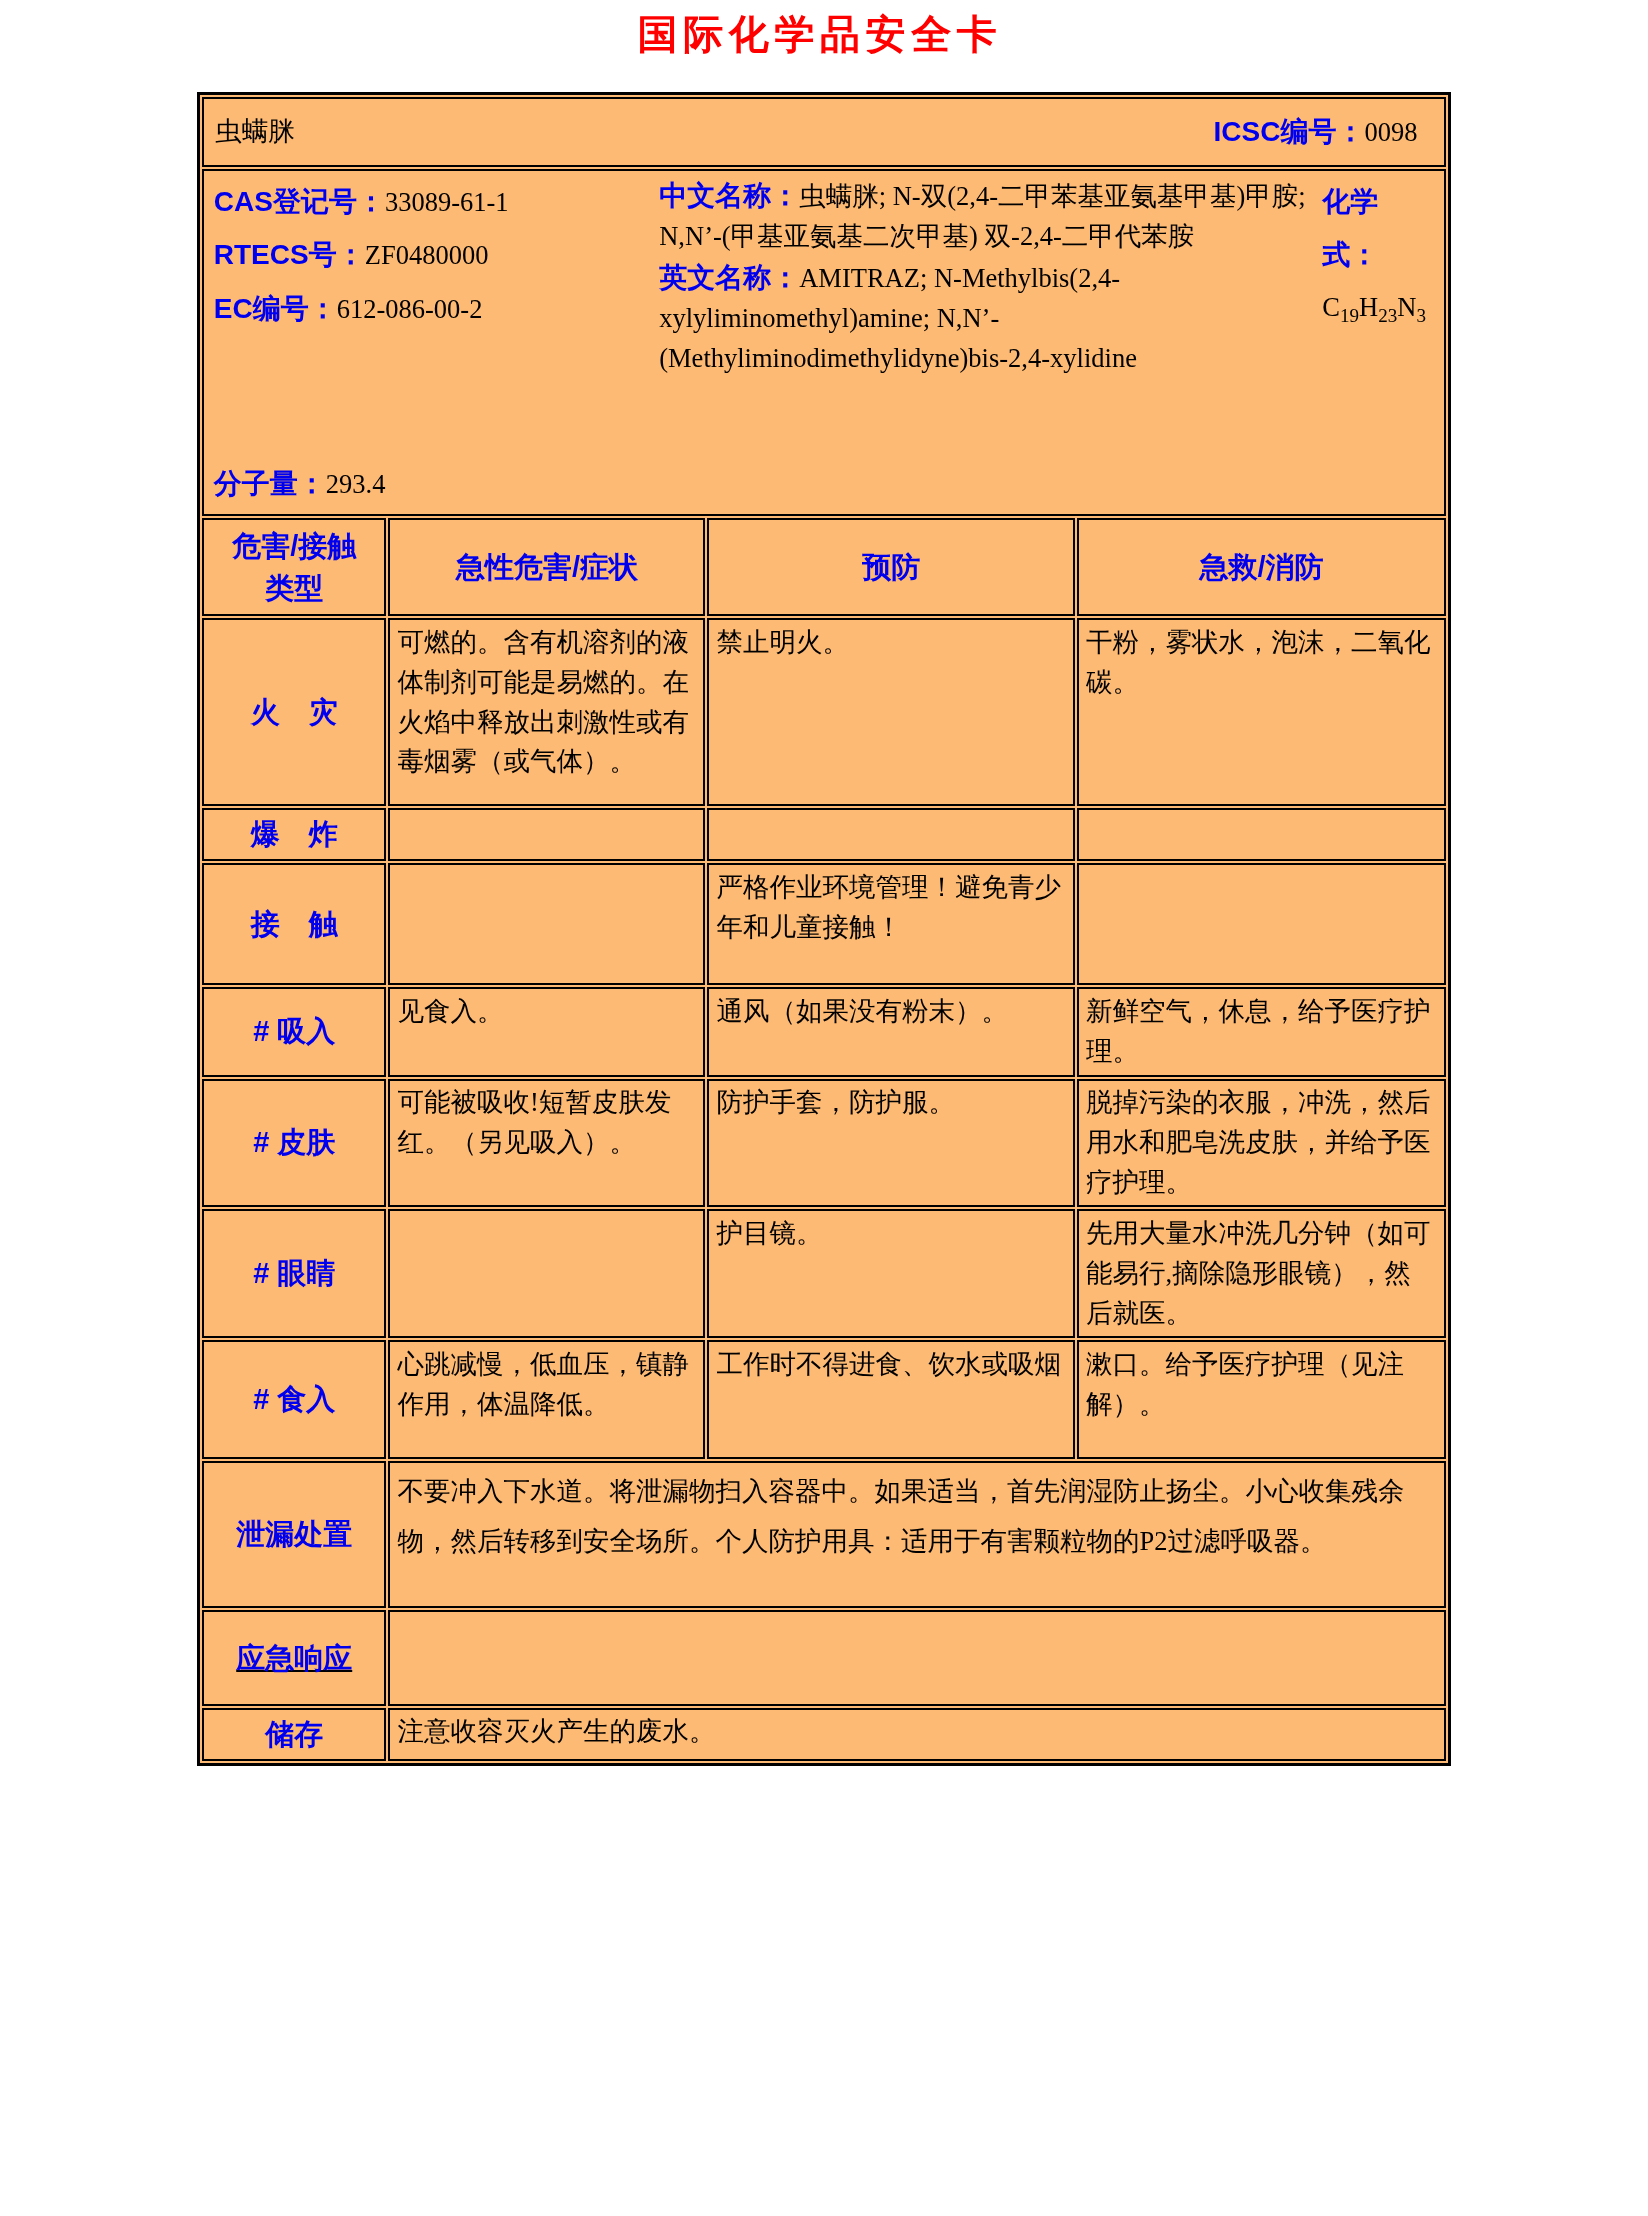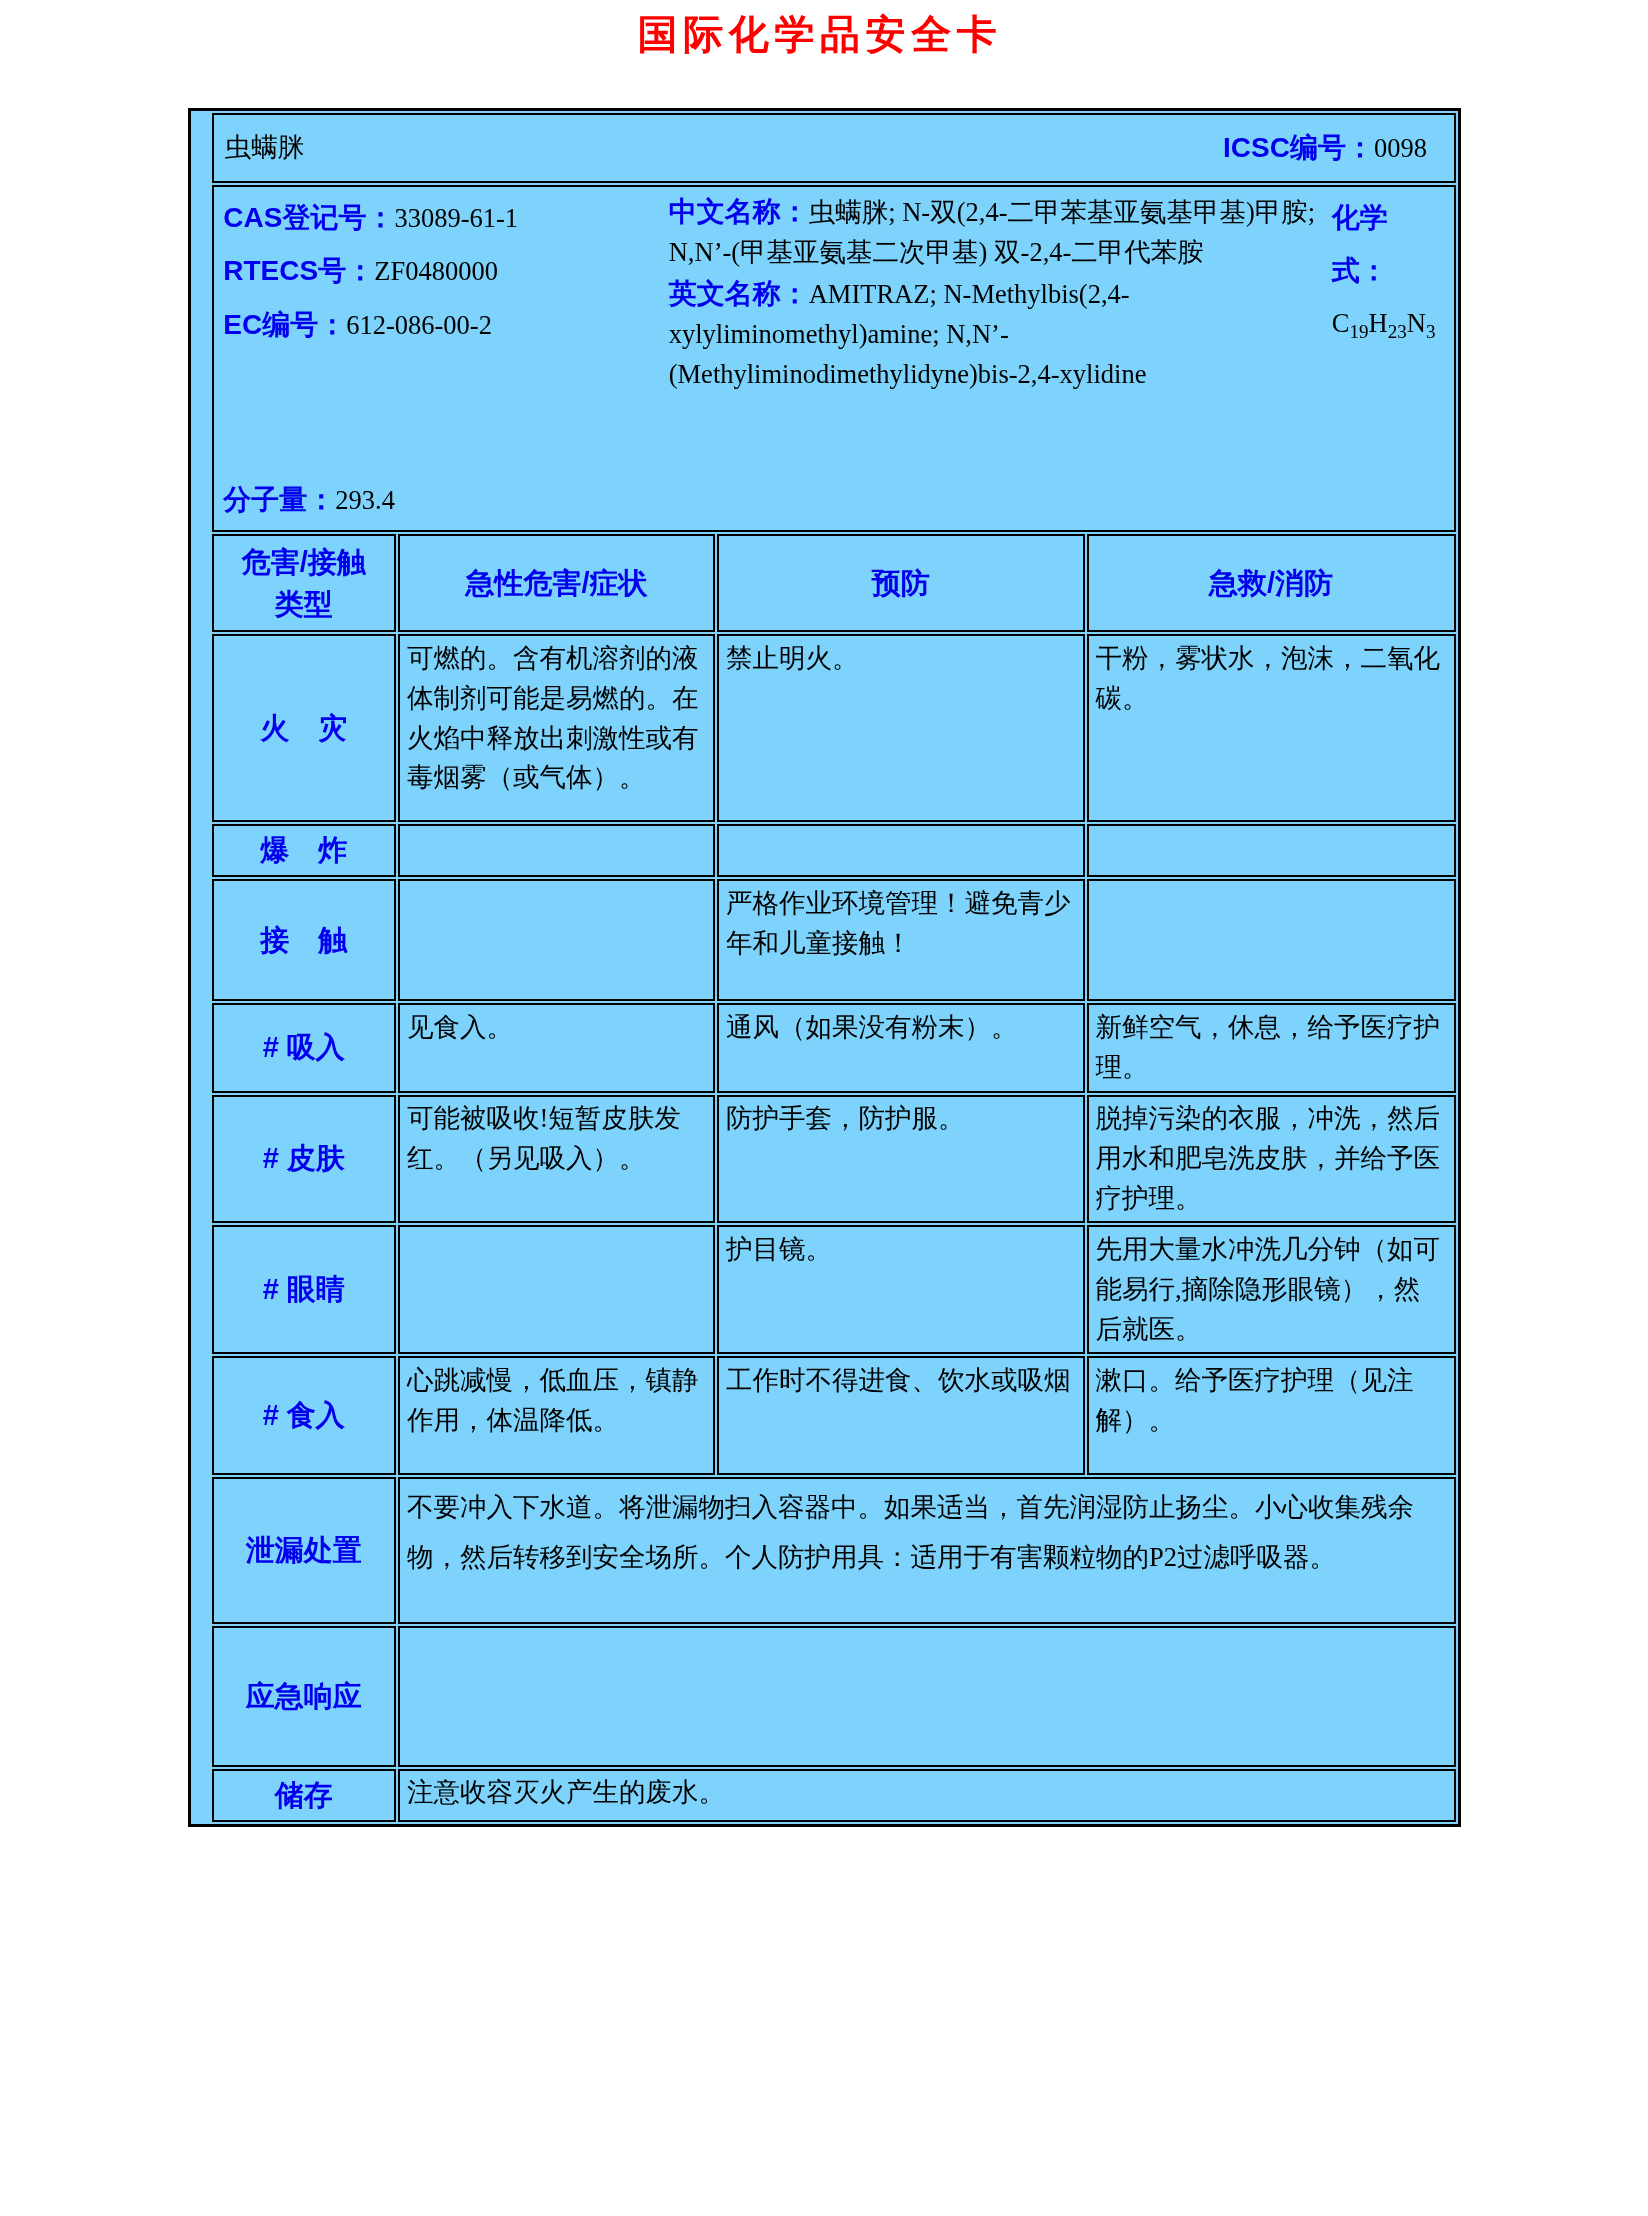--- a/index.html
+++ b/index.html
@@ -22,24 +22,23 @@
     font-family:"Liberation Sans","DejaVu Sans",sans-serif;
     font-weight:bold;
     font-size:40px;
     line-height:1.15;
     letter-spacing:5.6px;
     color:var(--red);
   }
   
   .card{
     width:1248px;
-    margin:51px auto 0 auto;
+    margin:35px auto 0 auto;
     border:3.5px solid var(--ink);
-    background:#7dd3fc;
-    padding-left:19px;
+    background:#fdba74;
   }
   table.grid{
     width:100%;
     table-layout:fixed;
     border-collapse:separate;
     border-spacing:2.8px;
   }
   col.c1{width:14.9%;}
   col.c2{width:25.6%;}
   col.c3{width:29.7%;}
@@ -111,21 +110,21 @@
   tr.r-fire{height:188px;}
   tr.r-explosion{height:49px;}
   tr.r-contact{height:122px;}
   tr.r-inhalation{height:87px;}
   tr.r-skin{height:122px;}
   tr.r-eyes{height:122px;}
   tr.r-ingestion{height:119px;}
   
   tr.r-spill{height:147px;}
   tr.r-pack{height:108px;}
-  tr.r-emergency{height:141px;}
+  tr.r-emergency{height:96px;text-decoration:underline;}
   tr.r-storage{height:47px;}
   td.wide{line-height:1.9;}
   tr.r-storage td.wide{line-height:1.4;}
   .seg-label{
     font-family:"Liberation Sans","DejaVu Sans",sans-serif;
     font-weight:bold;
     color:var(--blue);
   }
   .seg-plain{color:var(--ink);}
 </style>

